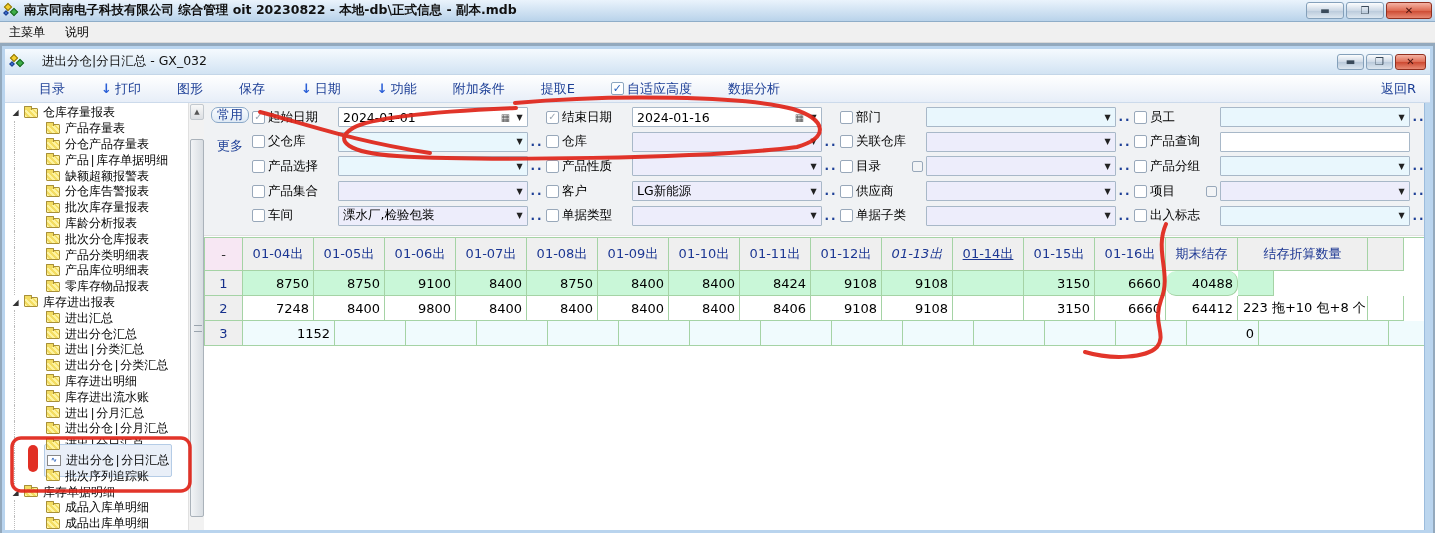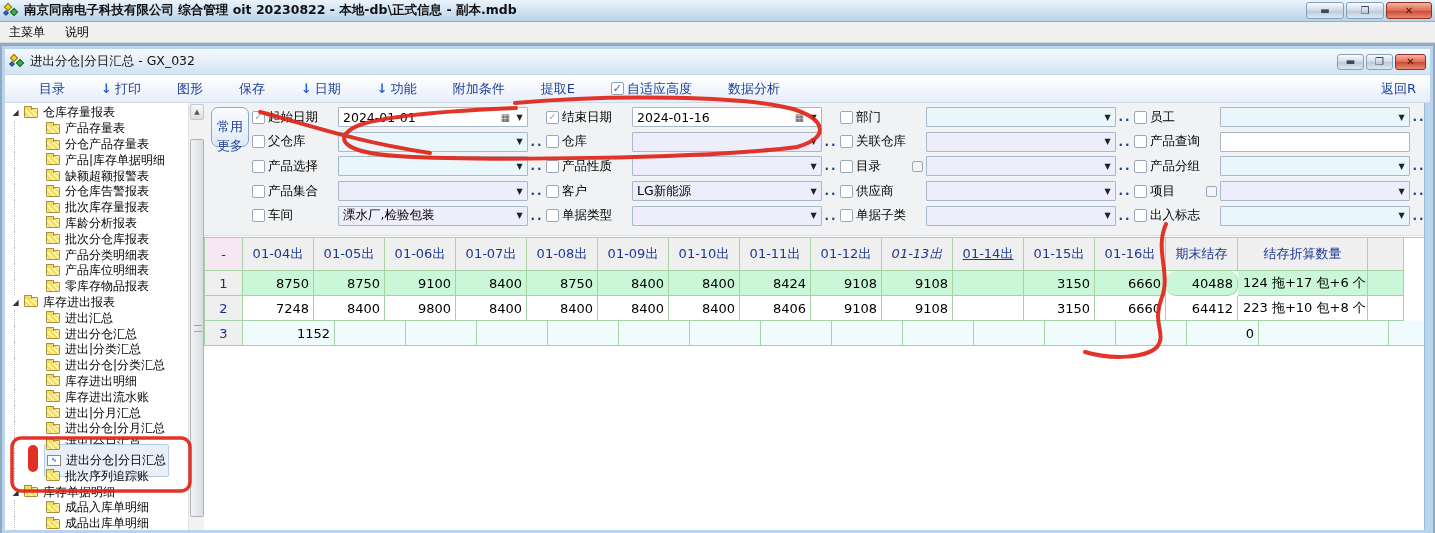--- a/index.html
+++ b/index.html
@@ -52,21 +52,21 @@
   
   #child {
     position:absolute; left:2px; top:46px; width:1431px; height:487px;
     border:3px solid #b9d4ee; background:#f0f0f0;
   }
   #child-titlebar {
     height:26px; background: linear-gradient(#f5fafe, #d2e3f3);
     border-bottom:1px solid #c4d6e8;
     display:flex; align-items:center; padding:0 4px;
   }
-  #child-titlebar .title-text { margin-left:5px; font-size:12.5px; color:#111; }
+  #child-titlebar .title-text { margin-left:17px; font-size:12.5px; color:#111; }
   #child-titlebar .winbtn { width:27px; height:16px; }
   #child-titlebar .winbtn.close { width:31px; }
 
   #child-toolbar {
     height:28px; background:linear-gradient(#ffffff, #e7eef8);
     border-bottom:1px solid #ccdaeb;
     display:flex; align-items:center; gap:36px; padding-left:34px;
     color:#1d3f96; font-size:13px; white-space:nowrap;
   }
   #child-toolbar .titem { display:flex; align-items:center; gap:3px; cursor:default; }
@@ -96,21 +96,21 @@
   .folder::before {
     content:""; position:absolute; left:-1px; top:-3px; width:6px; height:3px;
     background:#f3dc62; border:1px solid #a89038; border-bottom:none; border-radius:1px 1px 0 0;
   }
   .report-ico {
     flex:none; width:14px; height:11px; margin-right:5px;
     background:#fff; border:1px solid #888; position:relative;
     font-size:7px; line-height:9px; text-align:center; color:#2a62bd; font-weight:bold;
   }
   .report-ico::after { content:"∿"; }
-  .twrap { display:flex; align-items:center; padding:7px 2px; }
+  .twrap { display:flex; align-items:center; padding:7px 2px;font-family:Liberation Mono, monospace; }
   .twrap.selected { background:#e9eff8; border:1px solid #b5cce6; border-radius:2px; }
   .ttem .tlabel { font-size:12px; color:#000; }
 
   
   #tree-scroll {
     position:absolute; left:183px; top:0; width:16px; height:427px;
     background:#f2f2f2; border-left:1px solid #e0e0e0;
   }
   .scroll-up {
     position:absolute; left:1px; top:1px; width:14px; height:16px;
@@ -127,21 +127,21 @@
     content:""; position:absolute; left:3px; top:50%; width:8px; height:1px;
     box-shadow:0 -3px 0 #9aa4ae, 0 0 0 #9aa4ae, 0 3px 0 #9aa4ae;
   }
 
   
   #filter-panel {
     position:absolute; left:199px; top:0; width:1226px; height:133px;
     background:#f0f2f4; border-bottom:1px solid #e0e0e0;
   }
   #btn-common {
-    position:absolute; left:7px; top:4px; width:38px; height:40px;
+    position:absolute; left:7px; top:4px; width:38px; height:16px;
     border:1px solid #8aa8c8; border-radius:7px;
     background:linear-gradient(#fafcfe,#dfeaf5);
     color:#1d3f96; font-size:13px; display:flex; align-items:center; justify-content:center;
   }
   #link-more { position:absolute; left:13px; top:34px; color:#1d3f96; font-size:13px; }
   #filter-rows { position:absolute; left:48px; top:2px; }
   .frow { display:flex; align-items:center; height:24.6px; }
   .fcell { display:flex; align-items:center; width:294px; flex:none; }
   .cb {
     flex:none; width:13px; height:13px; border:1px solid #98a8ba; background:#fff; border-radius:2px;
@@ -707,21 +707,20 @@
           <div class="gcell val" style="width: 71px;">8750</div>
           <div class="gcell val" style="width: 71px;">8400</div>
           <div class="gcell val" style="width: 71px;">8400</div>
           <div class="gcell val" style="width: 71px;">8424</div>
           <div class="gcell val" style="width: 71px;">9108</div>
           <div class="gcell val" style="width: 71px;">9108</div>
           <div class="gcell val" style="width: 71px;"></div>
           <div class="gcell val" style="width: 71px;">3150</div>
           <div class="gcell val" style="width: 71px;">6660</div>
           <div class="gcell val" style="width: 72px; border-radius: 10px;">40488</div>
-          <div class="gcell txt" style="width: 130px;">124 拖+17 包+6 个</div>
           <div class="gcell val" style="width: 36px;"></div>
         </div>
         <div class="grow data r1">
           <div class="gcell num" style="width: 38px;">2</div>
           <div class="gcell val" style="width: 71px;">7248</div>
           <div class="gcell val" style="width: 71px;">8400</div>
           <div class="gcell val" style="width: 71px;">9800</div>
           <div class="gcell val" style="width: 71px;">8400</div>
           <div class="gcell val" style="width: 71px;">8400</div>
           <div class="gcell val" style="width: 71px;">8400</div>

